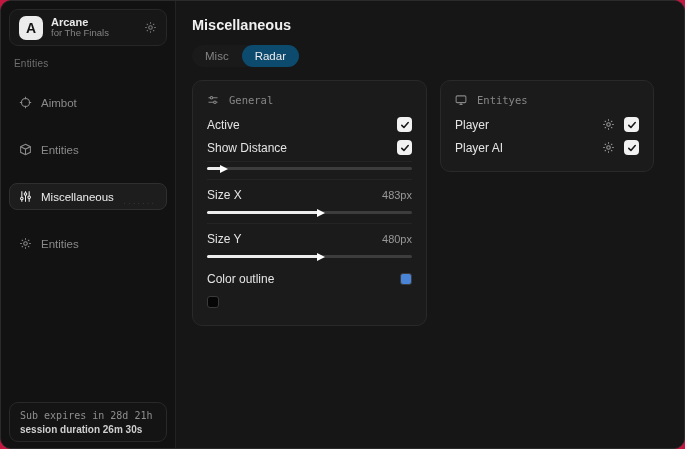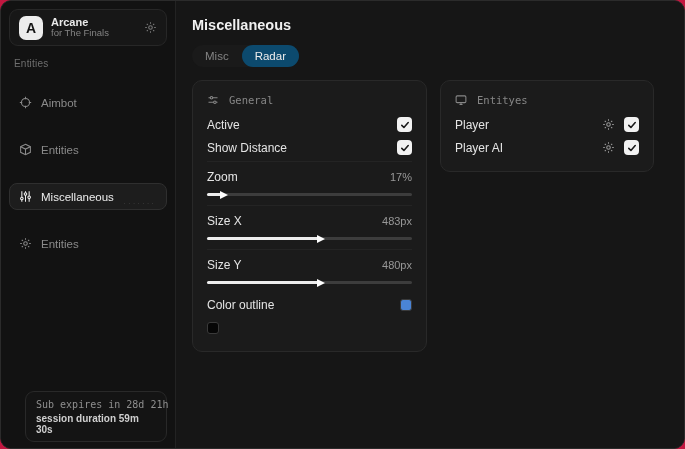--- a/index.html
+++ b/index.html
@@ -58,21 +58,21 @@
     background:#1d1d1d;
     border-color:#2f2f2f;
     color:#ededed;
   }
   .nav-item .nicon { display:flex; color:inherit; }
   .nav-dots {
     position:absolute; right:10px; bottom:1px;
     font-size:8px; letter-spacing:2px; color:#3c3c3c;
   }
   .footer-card {
-    position:absolute; left:24px; right:8px; bottom:6px;
+    position:absolute; left:8px; right:8px; bottom:6px;
     background:#141414;
     border:1px solid #292929; border-radius:9px;
     padding:7px 10px 6px;
   }
   .footer-expiry {
     font-family:"DejaVu Sans Mono", monospace;
     font-size:10px; color:#8f8f8f; margin-bottom:3px; white-space:nowrap;
   }
   .footer-session { font-size:10px; font-weight:700; color:#cfcfcf; }
   
@@ -190,21 +190,21 @@
         <svg width="13" height="13" viewBox="0 0 16 16" fill="none" stroke="currentColor" stroke-width="1.3">
           <circle cx="8" cy="8" r="2.2"></circle>
           <path d="M8 1.5v2M8 12.5v2M1.5 8h2M12.5 8h2M3.4 3.4l1.4 1.4M11.2 11.2l1.4 1.4M12.6 3.4l-1.4 1.4M4.8 11.2l-1.4 1.4"></path>
         </svg>
       </span>
       <span>Entities</span>
     </div>
 
     <div class="footer-card">
       <div class="footer-expiry">Sub expires in 28d 21h</div>
-      <div class="footer-session">session duration 59m 30s</div>
+      <div class="footer-session">session duration 26m 30s</div>
     </div>
   </div>
 
   <div class="main">
 
     <div class="page-title">Miscellaneous</div>
 
     <div class="tabs">
       <div class="tab">Misc</div>
       <div class="tab active">Radar</div>
@@ -237,24 +237,20 @@
           <span>Show Distance</span>
           <span class="checkbox">
             <svg width="10" height="10" viewBox="0 0 14 14" fill="none" stroke="#1a1a1a" stroke-width="2.2" stroke-linecap="round" stroke-linejoin="round">
               <polyline points="2.5,7.5 5.5,10.5 11.5,3.5"></polyline>
             </svg>
           </span>
         </div>
 
         <div class="divider"></div>
 
-        <div class="row">
-          <span>Zoom</span>
-          <span class="value">17%</span>
-        </div>
         <div class="slider">
           <div class="fill" style="width: 8%;"></div>
           <div class="thumb" style="left: 8%;"></div>
         </div>
 
         <div class="divider"></div>
 
         <div class="row">
           <span>Size X</span>
           <span class="value">483px</span>

